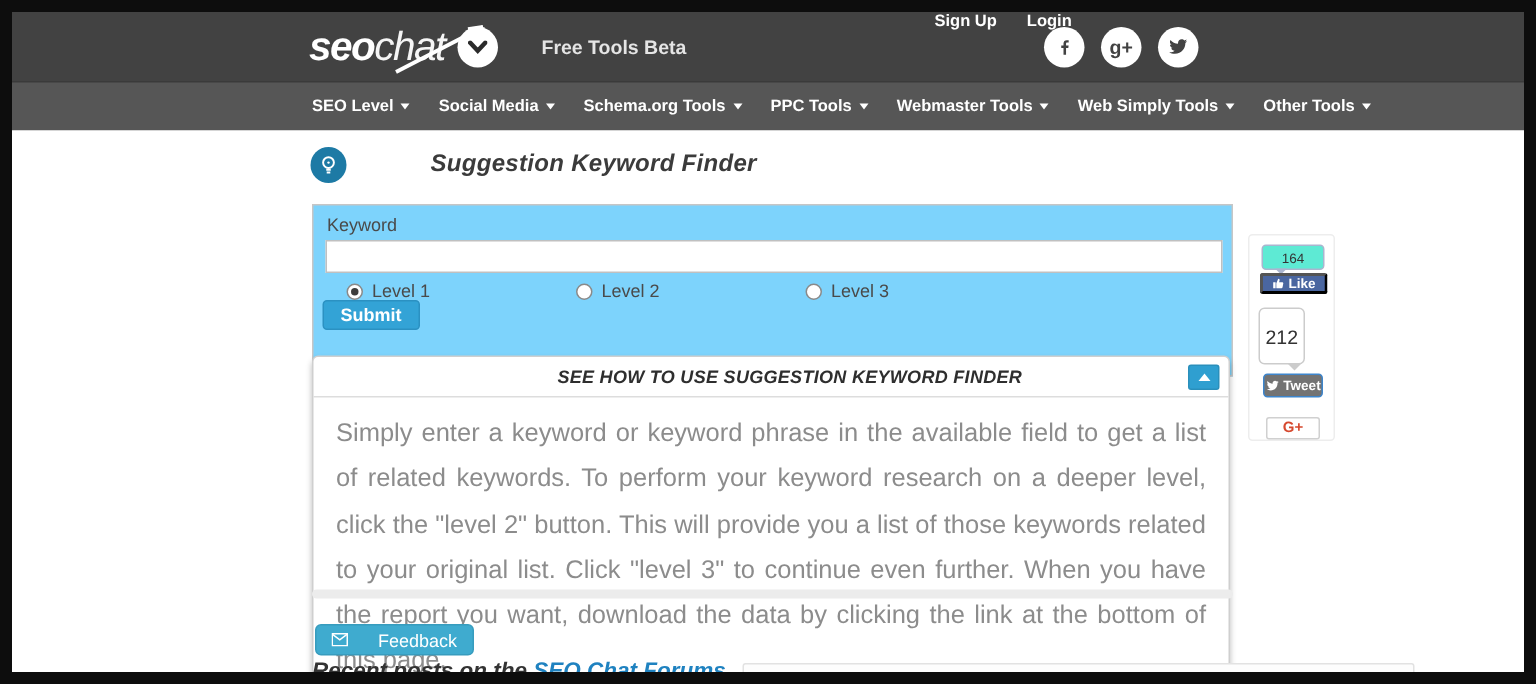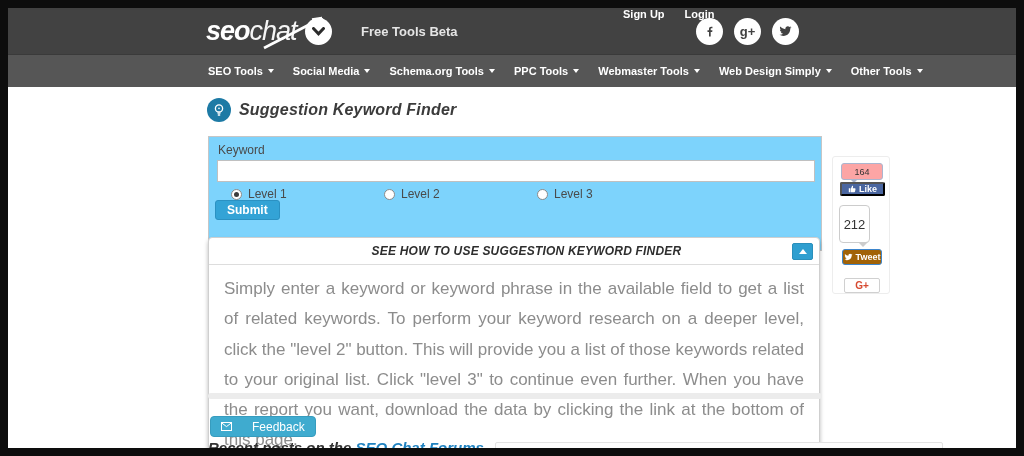--- a/index.html
+++ b/index.html
@@ -23,21 +23,21 @@
   .s-circle .glyph-txt { font-size:13px; font-weight:bold; color:#424242; line-height:1; }
 
   
   .navbar { position:absolute; top:46px; left:0; width:1008px; height:33px; background:#565656; border-top:1px solid #3a3a3a; display:flex; align-items:center; padding-left:200px; }
   .nav-item { display:flex; align-items:center; margin-right:19px; color:#fff; font-size:11px; font-weight:bold; text-decoration:none; cursor:pointer; white-space:nowrap; }
   .caret { display:inline-block; width:0; height:0; margin-left:5px; border-left:3.5px solid transparent; border-right:3.5px solid transparent; border-top:4px solid #fff; }
 
   
   .content { position:absolute; top:79px; left:0; width:1008px; height:361px; background:#fff; }
 
-  .title-row { position:absolute; left:199px; top:11px; display:flex; align-items:center; }
+  .title-row { position:absolute; left:199px; top:11px; display:flex; align-items:center;gap:48px; }
   .bulb { width:24px; height:24px; border-radius:50%; background:#1d7aa5; display:flex; align-items:center; justify-content:center; margin-right:8px; }
   .page-title { font-size:16px; font-weight:bold; font-style:italic; color:#3b3b3b; letter-spacing:.2px; }
 
   .form-box { position:absolute; left:200px; top:49px; width:614px; height:115px; background:#7dd3fc; border:1px solid #c6c6c6; }
   .kw-label { position:absolute; left:9px; top:6px; font-size:12px; color:#4a4a4a; }
   .kw-input { position:absolute; left:8px; top:23px; width:598px; height:22px; border:1px solid #c0c0c0; background:#fff; font-size:12px; padding:0 6px; color:#333; }
   .levels { position:absolute; left:0; top:50px; width:100%; height:18px; }
   .level { position:absolute; display:flex; align-items:center; gap:6px; font-size:12px; color:#4a4a4a; cursor:pointer; }
   .level-1 { left:22px; } .level-2 { left:175px; } .level-3 { left:328px; }
   .level input[type=radio] { appearance:none; -webkit-appearance:none; width:11px; height:11px; border:1px solid #8a8a8a; border-radius:50%; background:#fff; position:relative; margin:0; cursor:pointer; }
@@ -57,26 +57,26 @@
 
   .feedback-btn { position:absolute; left:202px; top:329px; height:21px; padding:0 10px; background:#3fabcf; border:1px solid #379cbe; border-radius:4px; color:#fff; font-size:12px; display:flex; align-items:center; gap:20px; cursor:pointer; }
 
   .recent { position:absolute; left:200px; top:352px; font-size:15px; font-weight:bold; font-style:italic; color:#333; white-space:nowrap; }
   .recent a { color:#1f82c0; text-decoration:none; cursor:pointer; }
 
   .next-panel-edge { position:absolute; left:487px; top:355px; width:448px; height:10px; background:#fdfdfd; border:1px solid #e2e2e2; border-radius:2px; }
 
   
   .share-rail { position:absolute; left:824px; top:69px; width:58px; height:138px; border:1px solid #ededed; border-radius:3px; background:#fff; }
-  .fb-count { position:absolute; left:8px; top:6px; width:42px; height:17px; border:1px solid #aab5cf; border-radius:3px; background:#fca5a5; font-size:9px; color:#333; display:flex; align-items:center; justify-content:center; }
+  .fb-count { position:absolute; left:8px; top:6px; width:42px; height:17px; border:1px solid #aab5cf; border-radius:3px; background:#5eead4; font-size:9px; color:#333; display:flex; align-items:center; justify-content:center; }
   .fb-count::after { content:""; position:absolute; left:8px; bottom:-4px; border-left:4px solid transparent; border-right:4px solid transparent; border-top:4px solid #aab5cf; }
   .fb-like { position:absolute; left:7px; top:25px; width:45px; height:14px; background:#4a66a0; border-radius:2px; color:#fff; font-size:9px; font-weight:bold; display:flex; align-items:center; justify-content:center; gap:3px; cursor:pointer; }
   .tw-count { position:absolute; left:6px; top:48px; width:31px; height:38px; border:1px solid #ccc; border-radius:4px; background:#fff; font-size:13px; color:#333; display:flex; align-items:center; justify-content:center; }
   .tw-count::after { content:""; position:absolute; left:18px; bottom:-5px; border-left:5px solid transparent; border-right:5px solid transparent; border-top:5px solid #ccc; }
-  .tw-btn { position:absolute; left:9px; top:92px; width:40px; height:16px; background:#a16207; border:1px solid #3d85cc; border-radius:3px; color:#fff; font-size:9px; font-weight:bold; display:flex; align-items:center; justify-content:center; gap:3px; cursor:pointer; }
+  .tw-btn { position:absolute; left:9px; top:92px; width:40px; height:16px; background:#737373; border:1px solid #3d85cc; border-radius:3px; color:#fff; font-size:9px; font-weight:bold; display:flex; align-items:center; justify-content:center; gap:3px; cursor:pointer; }
   .gp-btn { position:absolute; left:11px; top:121px; width:36px; height:15px; background:#fff; border:1px solid #d0d0d0; border-radius:2px; color:#d6492f; font-size:10px; font-weight:bold; display:flex; align-items:center; justify-content:center; cursor:pointer; }
 </style>
 </head>
 <body>
 
 <div class="viewport">
   <div class="page">
 
     <header class="header">
       <div class="logo">
@@ -109,41 +109,41 @@
         <span class="s-circle">
           <svg width="13" height="12" viewBox="0 0 24 24">
               <path fill="#424242" d="M23.9 4.6c-.9.4-1.8.7-2.8.8 1-.6 1.8-1.6 2.2-2.7-1 .6-2 1-3.1 1.2-.9-1-2.2-1.6-3.6-1.6-2.7 0-4.9 2.2-4.9 4.9 0 .4 0 .8.1 1.1C7.7 8.1 4.1 6.1 1.6 3.2c-.4.7-.7 1.6-.7 2.5 0 1.7.9 3.2 2.2 4.1-.8 0-1.6-.2-2.2-.6v.1c0 2.4 1.7 4.4 3.9 4.8-.4.1-.8.2-1.3.2-.3 0-.6 0-.9-.1.6 2 2.4 3.4 4.6 3.4-1.7 1.3-3.8 2.1-6.1 2.1-.4 0-.8 0-1.2-.1 2.2 1.4 4.8 2.2 7.6 2.2 9.1 0 14-7.5 14-14v-.6c1-.7 1.8-1.6 2.4-2.6z"></path>
             </svg>
         </span>
       </div>
     </header>
 
     <nav class="navbar">
       <a class="nav-item">
-          <span>SEO Tools</span>
+          <span>SEO Level</span>
           <i class="caret"></i>
         </a>
       <a class="nav-item">
           <span>Social Media</span>
           <i class="caret"></i>
         </a>
       <a class="nav-item">
           <span>Schema.org Tools</span>
           <i class="caret"></i>
         </a>
       <a class="nav-item">
           <span>PPC Tools</span>
           <i class="caret"></i>
         </a>
       <a class="nav-item">
           <span>Webmaster Tools</span>
           <i class="caret"></i>
         </a>
       <a class="nav-item">
-          <span>Web Design Simply</span>
+          <span>Web Simply Tools</span>
           <i class="caret"></i>
         </a>
       <a class="nav-item">
           <span>Other Tools</span>
           <i class="caret"></i>
         </a>
     </nav>
 
     <main class="content">
 

